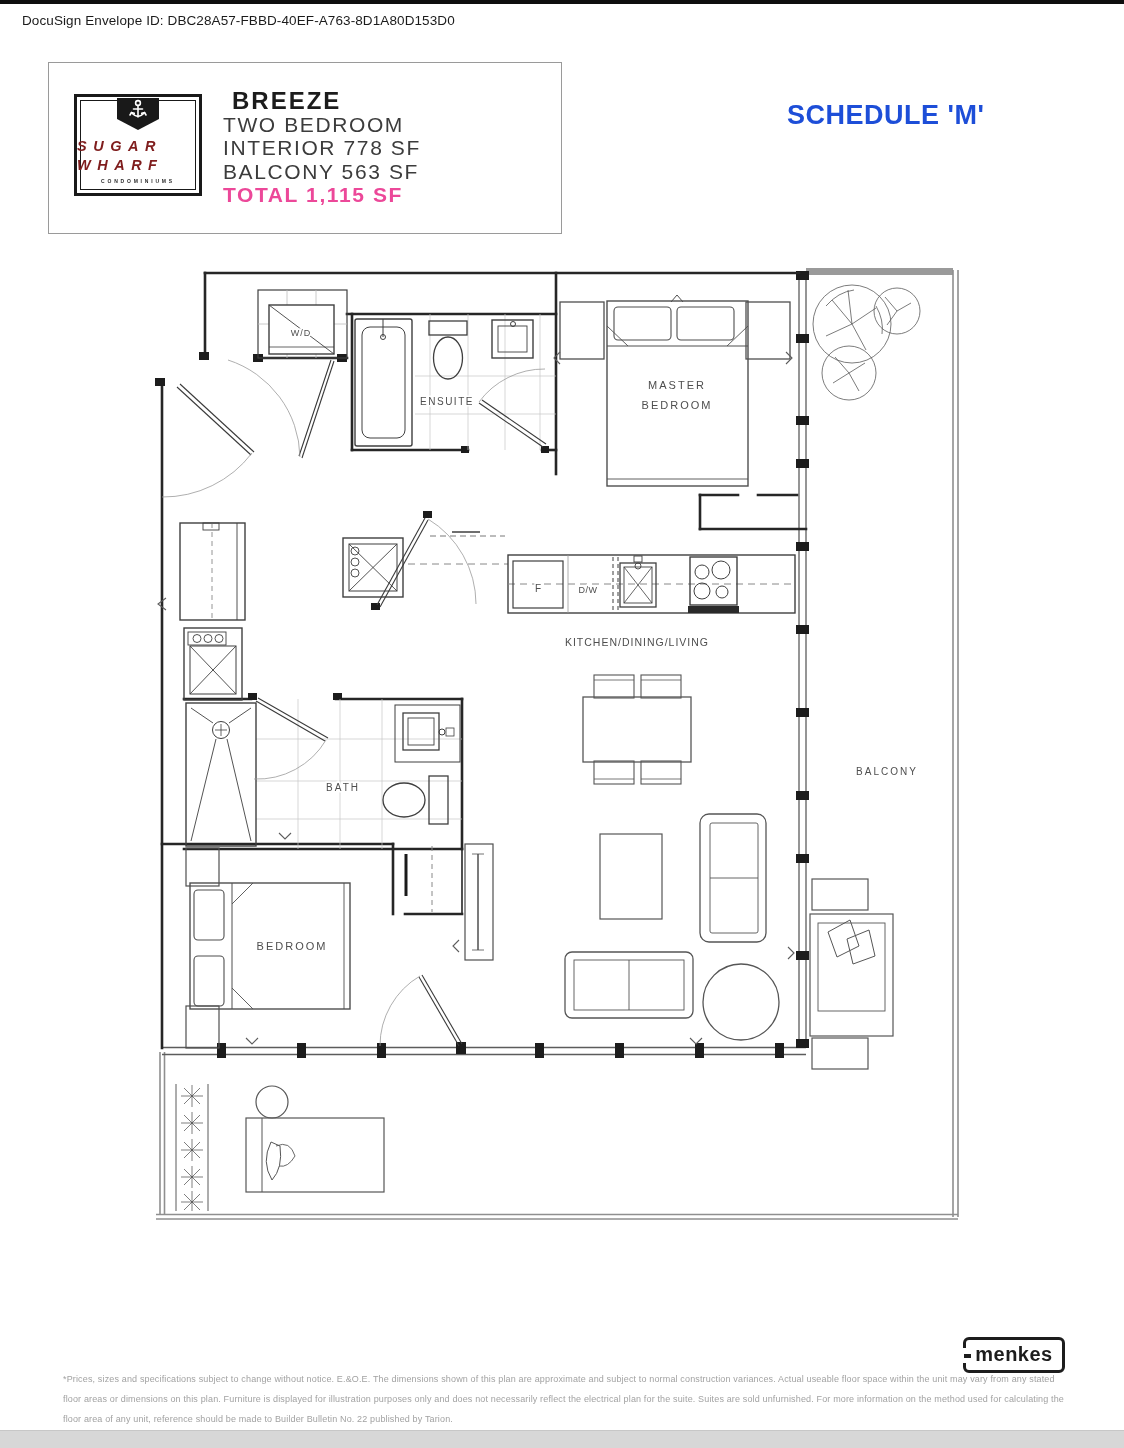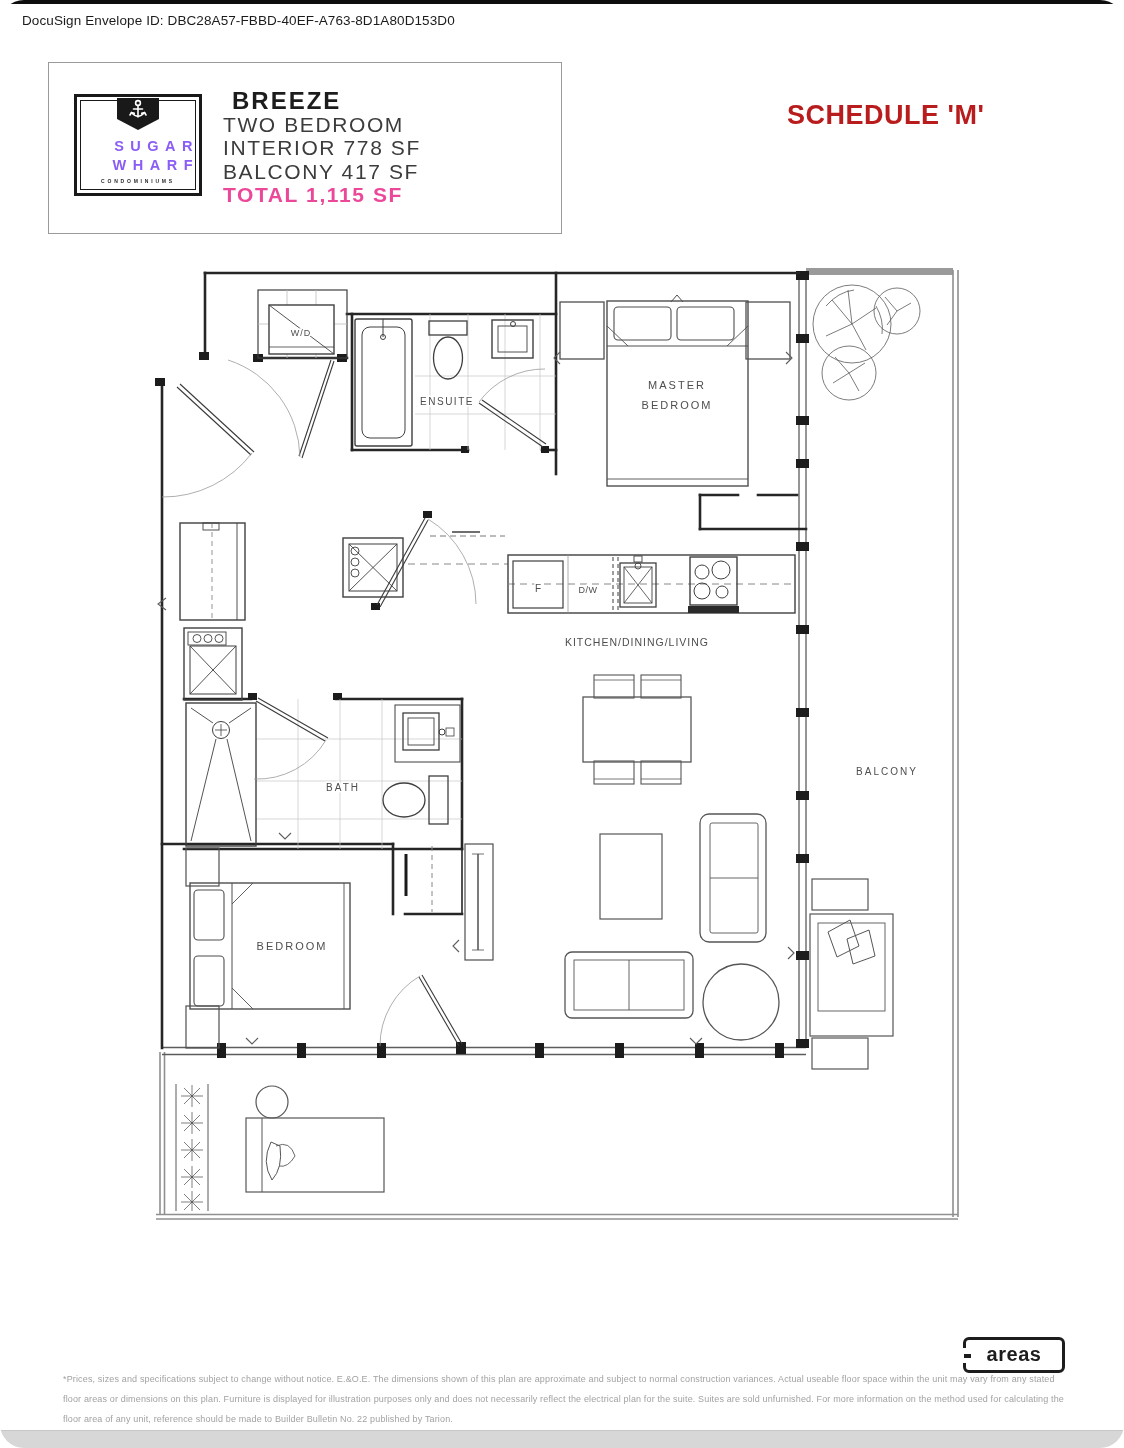--- a/index.html
+++ b/index.html
@@ -1,36 +1,36 @@
 <!DOCTYPE html>
 <html><head>
 <meta charset="utf-8">
 <style>
   html,body{margin:0;padding:0;background:#ffffff;}
   .page{position:relative;width:1124px;height:1448px;background:#ffffff;overflow:hidden;
-        font-family:"Liberation Sans",sans-serif;border-radius:24px;}
+        font-family:"Liberation Sans",sans-serif;}
   .top-bar{position:absolute;left:0;top:0;width:100%;height:4px;background:#0e0e0e;}
   .docusign{position:absolute;left:22px;top:13px;font-size:13.5px;color:#1b1b1b;letter-spacing:.1px;}
 
   
   .header-box{position:absolute;left:48px;top:62px;width:512px;height:170px;background:#fff;
               border:1.5px solid #9a9a9a;}
   .logo{position:absolute;left:25px;top:31px;width:122px;height:96px;border:3px solid #191919;background:#fff;}
   .logo-inner{position:absolute;inset:3px;border:1px solid #191919;}
   .ribbon{position:absolute;left:50%;top:1px;transform:translateX(-50%);width:42px;height:32px;background:#191919;
           clip-path:polygon(0 0,100% 0,100% 66%,50% 100%,0 66%);display:flex;justify-content:center;z-index:2;}
-  .logo-name{position:absolute;left:0;right:0;top:40px;text-align:right;font-weight:700;font-size:14.5px;
-             letter-spacing:6.5px;color:#8b5cf6;line-height:19px;}
+  .logo-name{position:absolute;left:0;right:0;top:40px;text-align:left;font-weight:700;font-size:14.5px;
+             letter-spacing:6.5px;color:#7f1d1d;line-height:19px;font-style:italic;}
   .logo-sub{position:absolute;left:0;right:0;top:81px;text-align:center;font-size:5px;letter-spacing:2.8px;
             color:#2c2c2c;font-weight:700;}
   .plan-info{position:absolute;left:174px;top:26px;line-height:23.5px;letter-spacing:1.6px;color:#3c3c3c;
              font-size:21px;}
   .plan-info .b1{font-size:24px;font-weight:700;color:#1c1c1c;letter-spacing:2px;margin-left:9px;}
   .plan-info .b2{font-weight:700;color:#ec4899;}
-  .schedule{position:absolute;left:787px;top:100px;font-size:27px;font-weight:800;color:#b91c1c;letter-spacing:.5px;}
+  .schedule{position:absolute;left:787px;top:100px;font-size:27px;font-weight:800;color:#1d4ed8;letter-spacing:.5px;}
 
   .plan-wrap{position:absolute;left:150px;top:261px;width:815px;height:975px;text-align:right;}
 
   
   .menkes{position:absolute;left:963px;top:1337px;width:96px;height:30px;border:3px solid #1d1d1d;border-radius:6px;
           text-align:center;line-height:29px;font-size:20px;font-weight:700;color:#1d1d1d;letter-spacing:.5px;}
   .menkes::before{content:'';position:absolute;left:-3px;top:8px;width:3px;height:15px;background:#fff;}
   .menkes::after{content:'';position:absolute;left:-2px;top:14px;width:7px;height:4px;background:#1d1d1d;}
 
   .disclaimer{position:absolute;left:63px;top:1369px;width:1003px;font-size:9px;line-height:20px;
@@ -65,21 +65,21 @@
       <div class="logo-name">
         <div>SUGAR</div>
         <div>WHARF</div>
       </div>
       <div class="logo-sub">CONDOMINIUMS</div>
     </div>
     <div class="plan-info">
       <div class="b1">BREEZE</div>
       <div>TWO BEDROOM</div>
       <div>INTERIOR 778 SF</div>
-      <div>BALCONY 417 SF</div>
+      <div>BALCONY 563 SF</div>
       <div class="b2">TOTAL 1,115 SF</div>
     </div>
   </div>
 
   <div class="schedule">SCHEDULE 'M'</div>
 
   <div class="plan-wrap">
   <svg width="815" height="975" viewBox="150 255 815 975">
 
     <g stroke="#8f8f8f" fill="none" stroke-width="1.6">
@@ -429,16 +429,16 @@
       <path d="M166,592 L158,598 L166,604"></path>
       <path d="M246,1032 L252,1038 L258,1032"></path>
       <path d="M690,1032 L696,1038 L702,1032"></path>
       <path d="M788,941 L794,947 L788,953"></path>
       <path d="M459,934 L453,940 L459,946"></path>
       <path d="M279,827 L285,833 L291,827"></path>
     </g>
   </svg>
   </div>
 
-  <div class="menkes">areas</div>
+  <div class="menkes">menkes</div>
   <div class="disclaimer">*Prices, sizes and specifications subject to change without notice. E.&amp;O.E. The dimensions shown of this plan are approximate and subject to normal construction variances. Actual useable floor space within the unit may vary from any stated floor areas or dimensions on this plan. Furniture is displayed for illustration purposes only and does not necessarily reflect the electrical plan for the suite. Suites are sold unfurnished. For more information on the method used for calculating the floor area of any unit, reference should be made to Builder Bulletin No. 22 published by Tarion.</div>
   <div class="bottom-band"></div>
 </div>
 
 </body></html>

